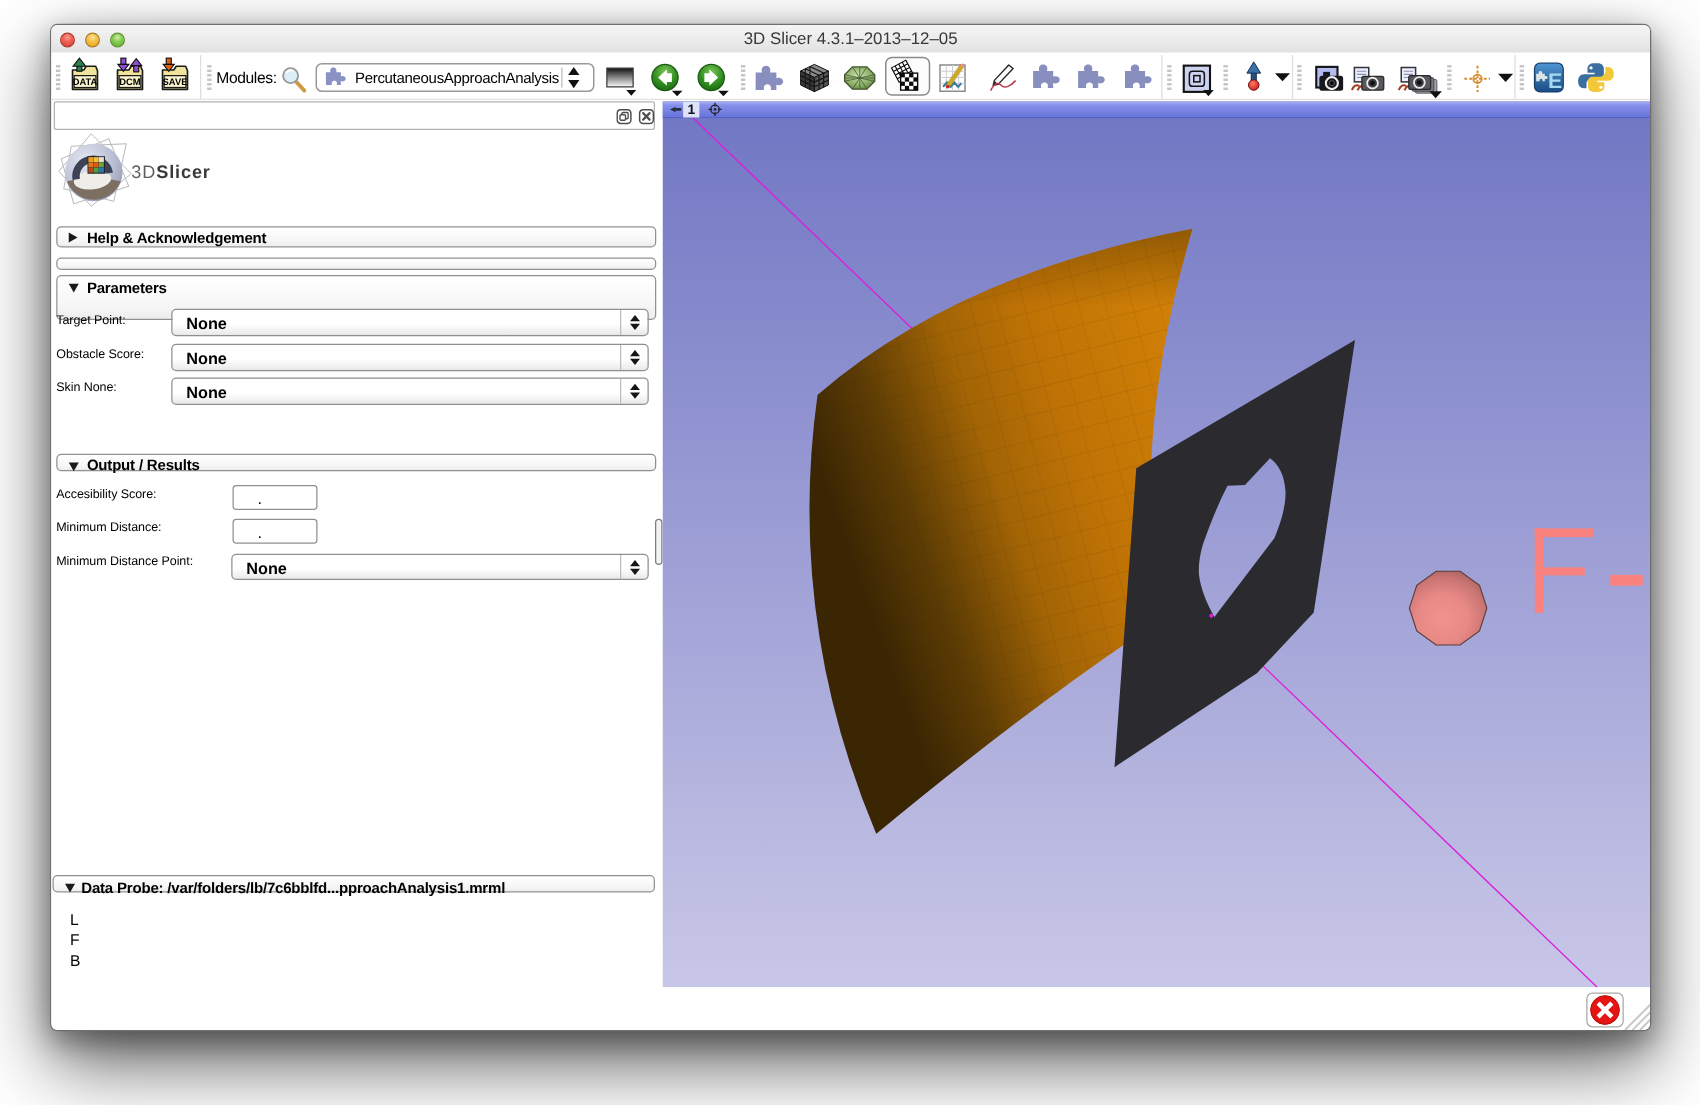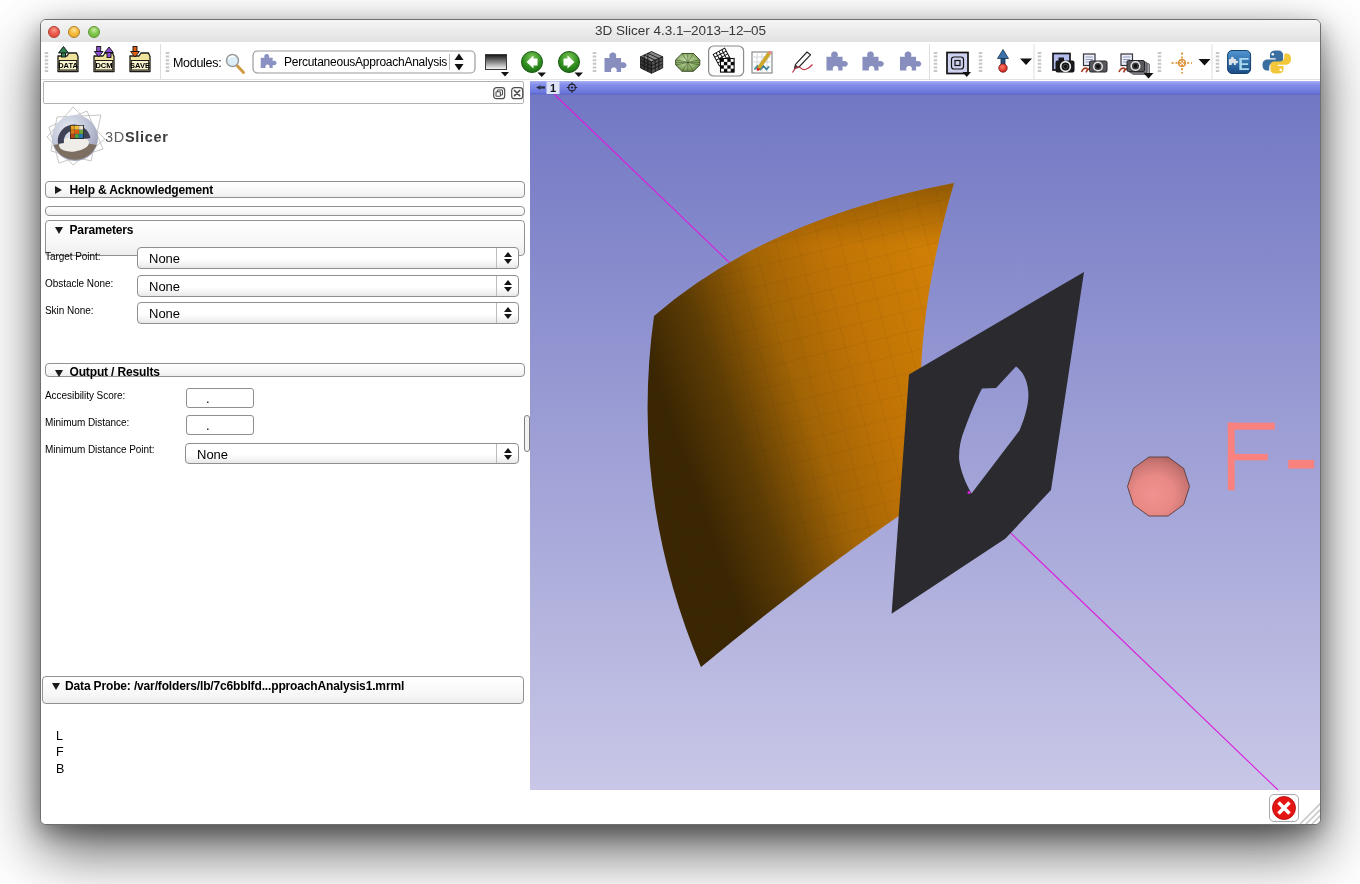--- a/index.html
+++ b/index.html
@@ -26,21 +26,21 @@
 
 #panel { position:absolute; left:0; top:60px; width:489px; height:710px; background:#ffffff; }
 .hdrbox { position:absolute; border:1px solid #919191; border-radius:4px;
   background:linear-gradient(#ffffff, #f6f6f6 70%, #ededed);font-weight:bold; }
 .hdrbox .txt { position:absolute; left:24px; top:2px; font-size:12px; letter-spacing:-0.15px; color:#000; }
 .tri { position:absolute; left:9px; }
 .tri-r { top:5px; width:0; height:0; border-left:7px solid #1a1a1a; border-top:4.5px solid transparent; border-bottom:4.5px solid transparent; }
 .tri-d { top:7px; width:0; height:0; border-top:7px solid #1a1a1a; border-left:4.5px solid transparent; border-right:4.5px solid transparent; }
 .lbl { position:absolute; font-size:10px; letter-spacing:-0.05px; color:#000; white-space:nowrap; }
 .combo { position:absolute; height:22px; border:1px solid #8f8f8f; border-radius:4px;
-  background:linear-gradient(#ffffff 55%, #f1f1f1 85%, #e7e7e7); }
+  background:linear-gradient(#ffffff 55%, #f1f1f1 85%, #e7e7e7);font-weight:bold; }
 .combo .val { position:absolute; left:11px; top:3px; font-size:13px; color:#000; }
 .combo .spin { position:absolute; right:0; top:0; width:22px; height:100%; border-left:1px solid #bdbdbd; }
 .combo .up { position:absolute; left:6.5px; top:4px; width:0; height:0;
   border-bottom:5.5px solid #151515; border-left:4.5px solid transparent; border-right:4.5px solid transparent; }
 .combo .dn { position:absolute; left:6.5px; bottom:4px; width:0; height:0;
   border-top:5.5px solid #151515; border-left:4.5px solid transparent; border-right:4.5px solid transparent; }
 .tfield { position:absolute; width:68px; height:20px; border:1px solid #8f8f8f; border-radius:3px; background:#fff;
   font-size:13px; color:#000; padding-left:19px; padding-top:2px; }
 #applybtn { position:absolute; left:4px; top:250px; width:477px; height:19px;
   border:1px solid #8f8f8f; border-radius:4px; background:linear-gradient(#ffffff, #f3f3f3 60%, #e9e9e9);
@@ -338,21 +338,21 @@
           <div class="txt" style="top:1.5px;">Parameters</div>
     </div>
     <div class="lbl" style="left:4px;top:171px;">Target Point:</div>
     <div class="combo" style="left:96px;top:167px;width:382px;">
       <div class="val">None</div>
           <div class="spin">
             <div class="up"></div>
             <div class="dn"></div>
           </div>
     </div>
-    <div class="lbl" style="left:4px;top:198px;">Obstacle None:</div>
+    <div class="lbl" style="left:4px;top:198px;">Obstacle Score:</div>
     <div class="combo" style="left:96px;top:195px;width:382px;">
       <div class="val">None</div>
           <div class="spin">
             <div class="up"></div>
             <div class="dn"></div>
           </div>
     </div>
     <div class="lbl" style="left:4px;top:225px;">Skin None:</div>
     <div class="combo" style="left:96px;top:222px;width:382px;">
       <div class="val">None</div>
@@ -371,21 +371,21 @@
     <div class="tfield" style="left:145px;top:335px;">.</div>
     <div class="lbl" style="left:4px;top:364px;">Minimum Distance Point:</div>
     <div class="combo" style="left:144px;top:363px;width:334px;height:21px;">
       <div class="val" style="top:2.5px;">None</div>
           <div class="spin">
             <div class="up" style="top:3.5px;"></div>
             <div class="dn" style="bottom:3.5px;"></div>
           </div>
     </div>
     <div style="position:absolute;left:483px;top:335px;width:5.5px;height:37px;border:1px solid #7e7e7e;border-radius:3px;background:#f2f2f2;"></div>
-    <div class="hdrbox" style="left:1px;top:596px;width:482px;height:28px;border-radius:4px;">
+    <div class="hdrbox" style="left:1px;top:620px;width:482px;height:14px;border-radius:4px;">
       <div class="tri tri-d" style="top:6px;"></div>
           <div class="txt" style="top:1.5px;left:22px;font-size:12px;">Data Probe: /var/folders/lb/7c6bblfd...pproachAnalysis1.mrml</div>
     </div>
     <div style="position:absolute;left:15px;top:648px;font-size:12.5px;line-height:16.3px;color:#000;">L<br>F<br>B</div>
   </div>
   <div id="view3d">
   <svg width="792" height="709" viewBox="529 80 792 709">
     <defs>
       <linearGradient id="bg3d" x1="0" y1="80" x2="0" y2="789" gradientUnits="userSpaceOnUse">
         <stop offset="0" stop-color="#7076C3"></stop>

